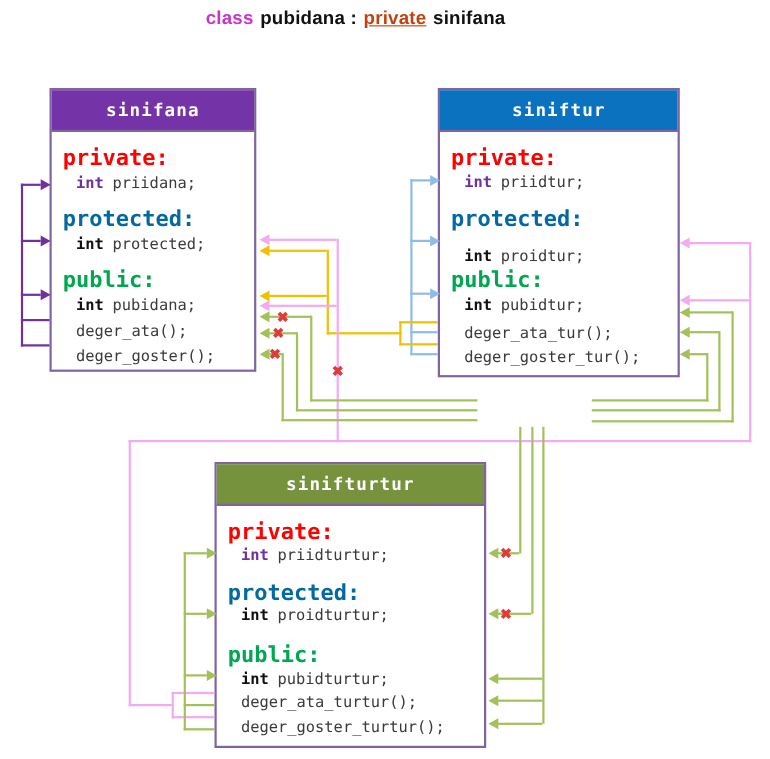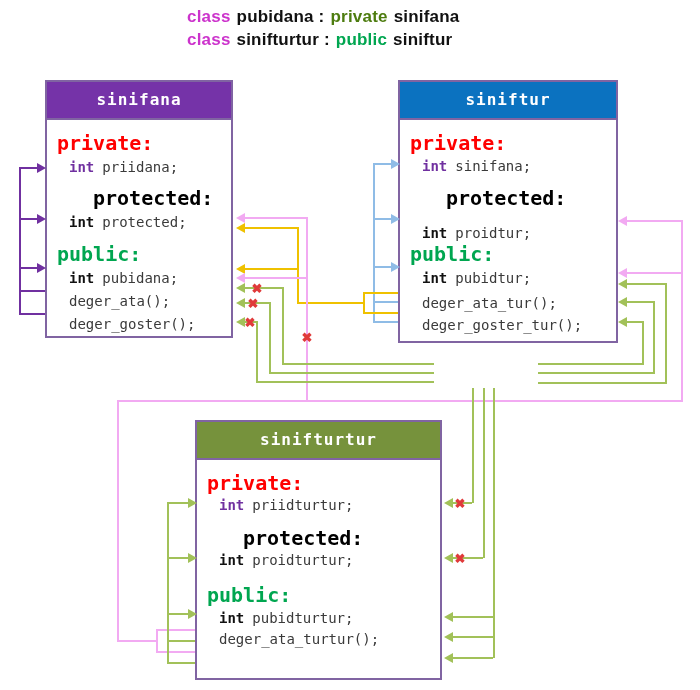--- a/index.html
+++ b/index.html
@@ -2,89 +2,87 @@
 <html><head>
 <meta charset="utf-8">
 <style>
   html,body{margin:0;padding:0;background:#fff;}
   #canvas{position:relative;width:700px;height:690px;background:#fff;overflow:hidden;
           font-family:"Liberation Sans",sans-serif;}
   
   .title-line{position:absolute;left:187px;white-space:nowrap;font-weight:bold;
               font-size:17px;letter-spacing:.2px;}
   .title-line span{margin-right:6px;}
-  .c-magenta{color:#CC33CC;} .c-red{color:#4d7c0f;} .c-green{color:#00A650;} .c-black{color:#111;}
+  .c-magenta{color:#CC33CC;} .c-red{color:#c2410c;text-decoration:underline;} .c-green{color:#00A650;} .c-black{color:#111;}
   
   .cls-box{position:absolute;background:#fff;border:2px solid #8064A2;box-sizing:border-box;}
   .cls-header{height:36px;line-height:36px;text-align:center;color:#fff;
               font-family:"DejaVu Sans Mono","Liberation Mono",monospace;
               font-weight:bold;font-size:16px;letter-spacing:1px;
               border-bottom:2px solid #8064A2;}
   .row{position:absolute;height:18px;line-height:18px;white-space:nowrap;
        font-family:"DejaVu Sans Mono","Liberation Mono",monospace;}
   .row.sect{left:10px;font-weight:bold;font-size:20px;}
   .row.mem{left:22px;font-size:14px;color:#3a3a3a;}
   .row .kw{font-weight:bold;color:#111;margin-right:8px;}
   .row .kw.purple{color:#7030A0;}
-  .sect-private{color:#FF0000;} .sect-protected{color:#000000;margin-left:36px;} .sect-public{color:#00A650;}
+  .sect-private{color:#FF0000;} .sect-protected{color:#0369a1;} .sect-public{color:#00A650;}
   
   .seg{position:absolute;}
   .ah{position:absolute;width:0;height:0;}
   .xmark{position:absolute;font-size:13px;font-weight:bold;line-height:13px;
          transform:translate(-50%,-50%);}
   
   #obj-label{position:absolute;left:431px;top:362px;width:106px;height:22px;
              text-align:center;line-height:22px;font-weight:bold;font-size:16px;
              background:#fff;letter-spacing:.5px;}
 </style>
 </head>
 <body>
 
 <div id="canvas">
 
   <div class="title-line" style="top:7px">
     <span class="c-magenta">class</span><span class="c-black">pubidana :</span><span class="c-red">private</span><span class="c-black">sinifana</span>
   </div>
-  <div class="title-line" style="top:30px">
-    <span class="c-magenta">class</span><span class="c-black">sinifturtur :</span><span class="c-green">public</span><span class="c-black">siniftur</span>
-  </div>
 
   <div class="cls-box" style="left:45px;top:80px;width:188px;height:258px">
     <div class="cls-header" style="background:#7533A8">sinifana</div>
     <div class="row sect sect-private" style="top:52px">private:</div>
     <div class="row mem" style="top:76px"><span class="kw purple">int</span><span>priidana;</span></div>
     <div class="row sect sect-protected" style="top:107px">protected:</div>
     <div class="row mem" style="top:131px"><span class="kw">int</span><span>protected;</span></div>
     <div class="row sect sect-public" style="top:163px">public:</div>
     <div class="row mem" style="top:187px"><span class="kw">int</span><span>pubidana;</span></div>
     <div class="row mem" style="top:210px"><span>deger_ata();</span></div>
     <div class="row mem" style="top:233px"><span>deger_goster();</span></div>
   </div>
 
   <div class="cls-box" style="left:398px;top:80px;width:220px;height:263px">
     <div class="cls-header" style="background:#0B72C0">siniftur</div>
     <div class="row sect sect-private" style="top:52px">private:</div>
-    <div class="row mem" style="top:75px"><span class="kw purple">int</span><span>sinifana;</span></div>
+    <div class="row mem" style="top:75px"><span class="kw purple">int</span><span>priidtur;</span></div>
     <div class="row sect sect-protected" style="top:107px">protected:</div>
     <div class="row mem" style="top:142px"><span class="kw">int</span><span>proidtur;</span></div>
     <div class="row sect sect-public" style="top:163px">public:</div>
     <div class="row mem" style="top:187px"><span class="kw">int</span><span>pubidtur;</span></div>
     <div class="row mem" style="top:212px"><span>deger_ata_tur();</span></div>
     <div class="row mem" style="top:234px"><span>deger_goster_tur();</span></div>
   </div>
 
   <div class="cls-box" style="left:195px;top:420px;width:247px;height:260px">
     <div class="cls-header" style="background:#76923C">sinifturtur</div>
     <div class="row sect sect-private" style="top:52px">private:</div>
     <div class="row mem" style="top:74px"><span class="kw purple">int</span><span>priidturtur;</span></div>
     <div class="row sect sect-protected" style="top:107px">protected:</div>
     <div class="row mem" style="top:129px"><span class="kw">int</span><span>proidturtur;</span></div>
     <div class="row sect sect-public" style="top:164px">public:</div>
     <div class="row mem" style="top:187px"><span class="kw">int</span><span>pubidturtur;</span></div>
     <div class="row mem" style="top:208px"><span>deger_ata_turtur();</span></div>
+    <div class="row mem" style="top:230px"><span>deger_goster_turtur();</span></div>
   </div>
 
 
 <div class="seg" style="left: 19px; top: 167px; width: 2px; height: 148px; background: rgb(112, 48, 160);"></div>
     <div class="seg" style="left: 19px; top: 167px; width: 18px; height: 2px; background: rgb(112, 48, 160);"></div>
     <div class="seg" style="left: 19px; top: 218px; width: 18px; height: 2px; background: rgb(112, 48, 160);"></div>
     <div class="seg" style="left: 19px; top: 267px; width: 18px; height: 2px; background: rgb(112, 48, 160);"></div>
     <div class="seg" style="left: 19px; top: 290px; width: 26px; height: 2px; background: rgb(112, 48, 160);"></div>
     <div class="seg" style="left: 19px; top: 313px; width: 26px; height: 2px; background: rgb(112, 48, 160);"></div>
     <div class="seg" style="left: 373px; top: 163px; width: 2px; height: 160px; background: rgb(143, 188, 230);"></div>

